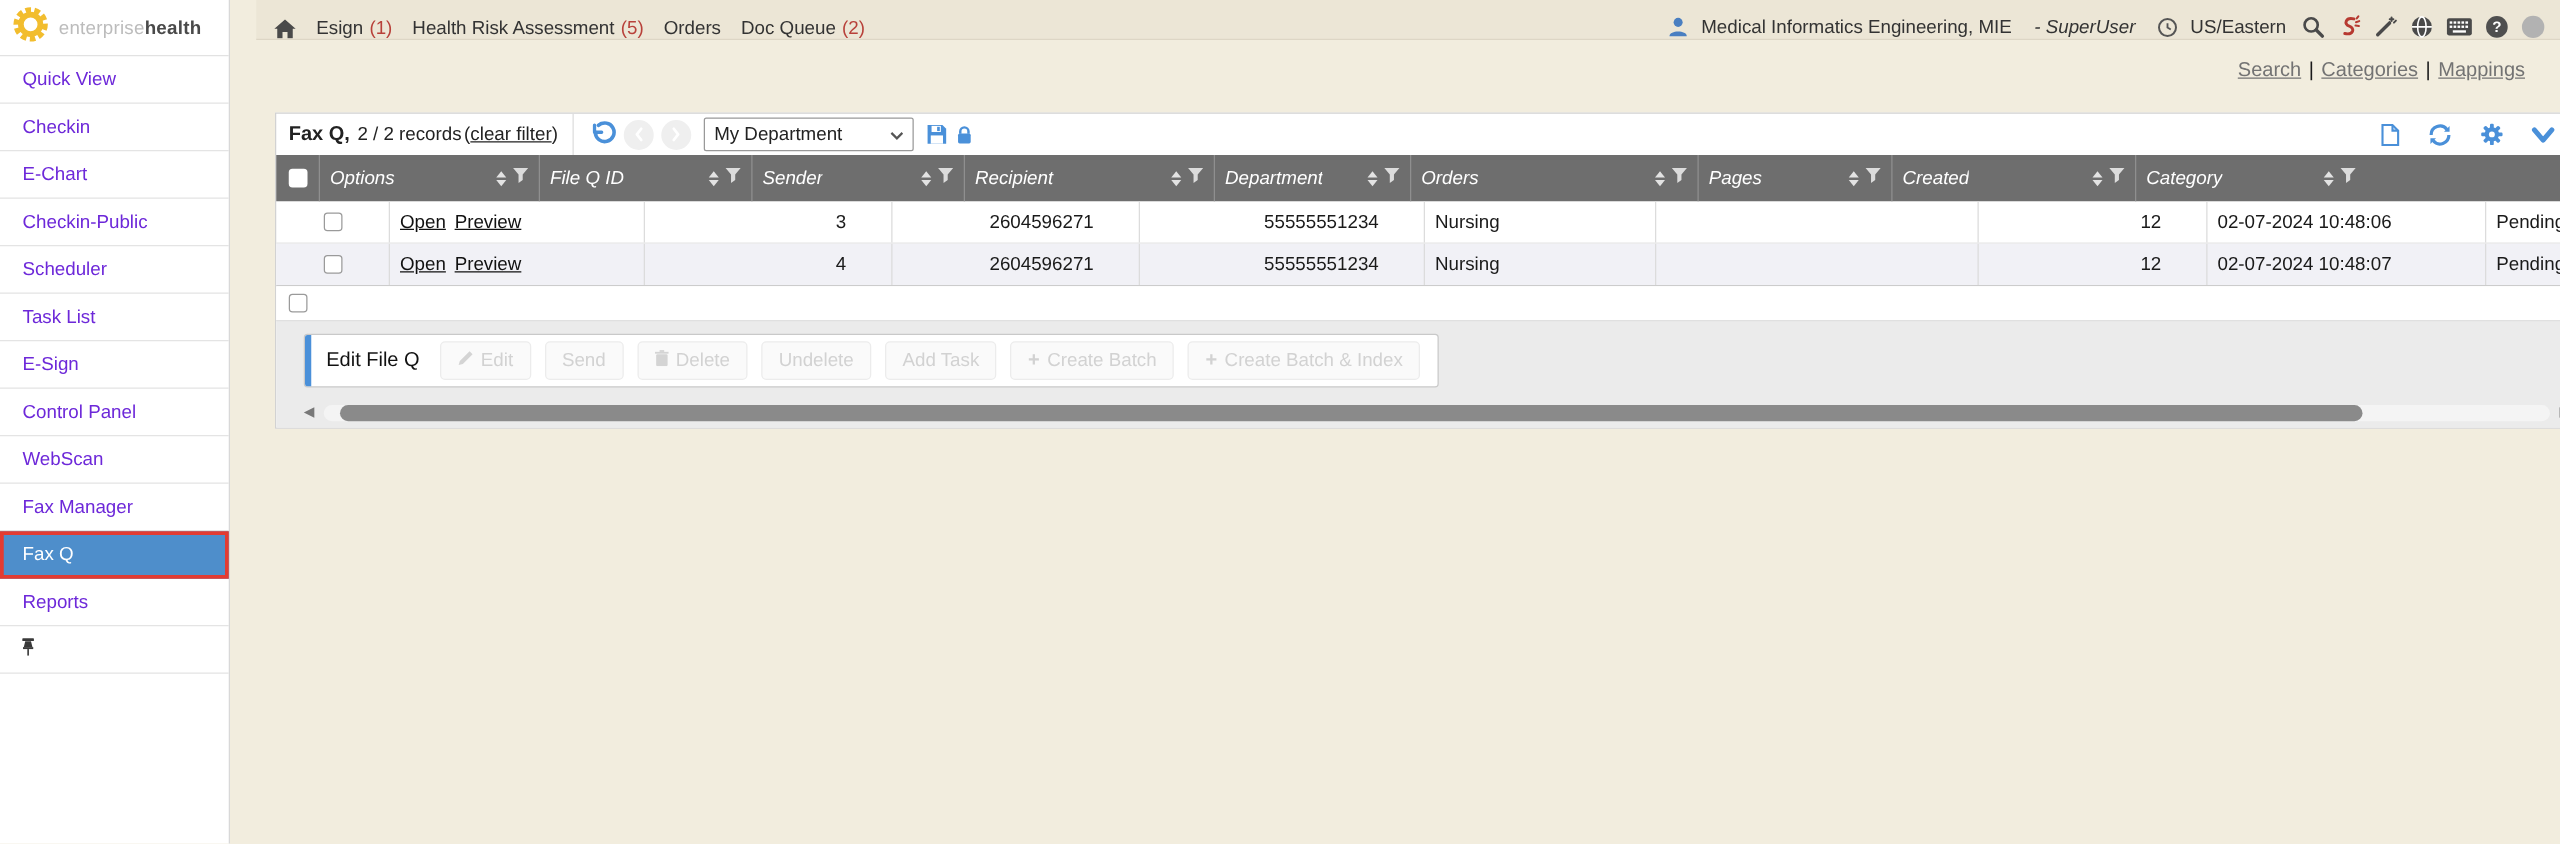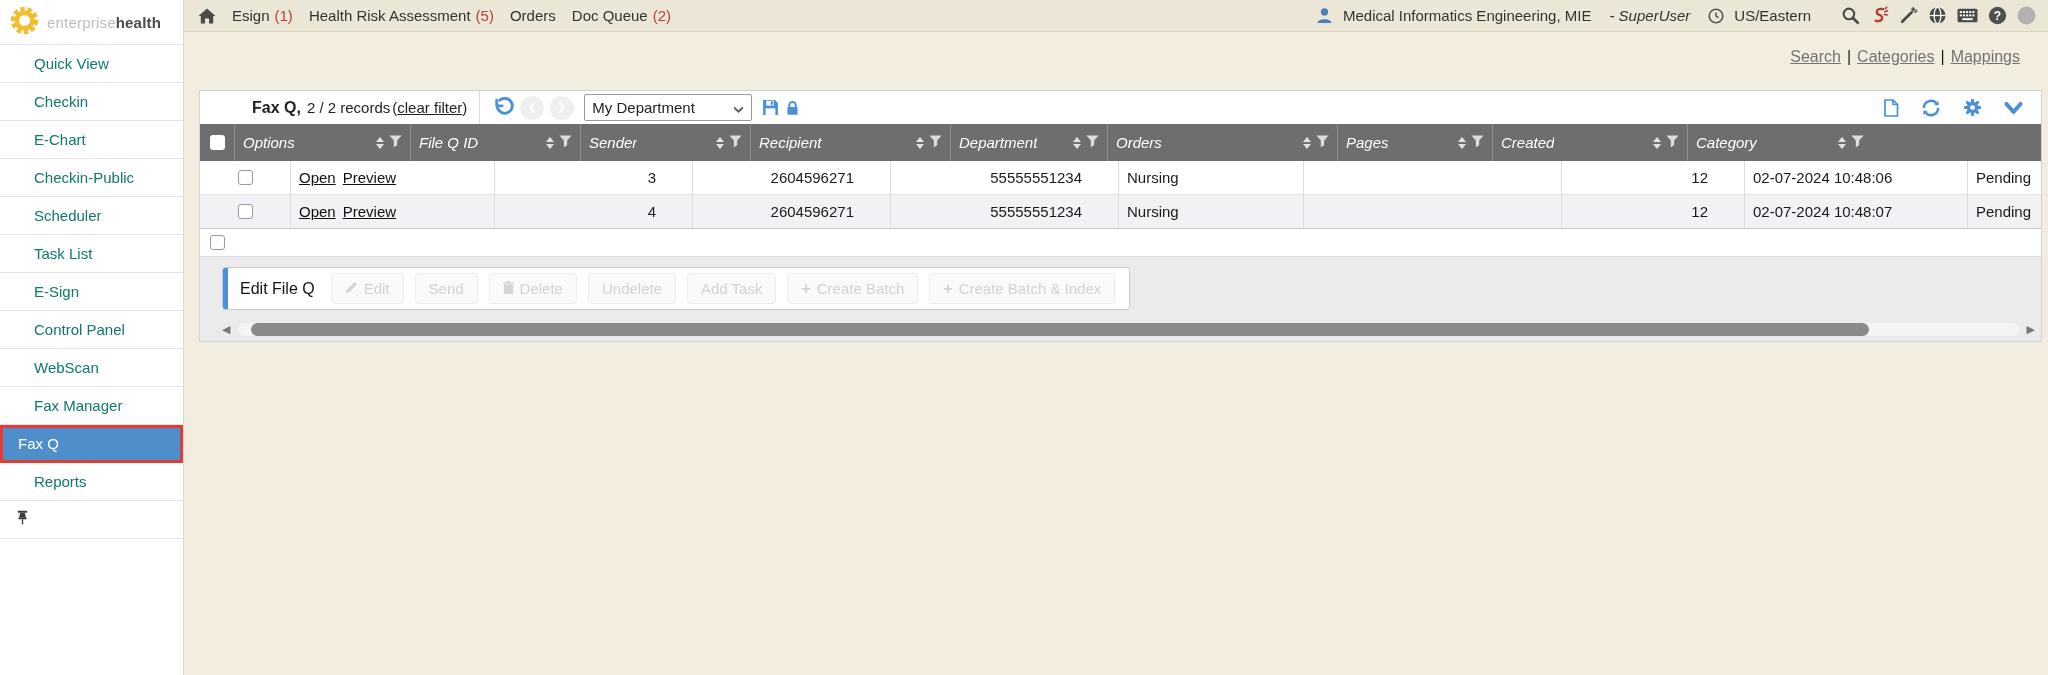--- a/index.html
+++ b/index.html
@@ -2,55 +2,55 @@
 <html style="--accent: #4a90d9; --active-blue: #4e8ecb; --active-red: #e23b32; --header-gray: #6e6e6e; --count-red: #b8413a; --row-alt: #f1f1f6;"><head>
 <meta charset="utf-8">
 <style>
   html,body{margin:0;padding:0;}
   body{
     width:2048px;height:675px;overflow:hidden;
     font-family:"Liberation Sans", sans-serif;
     background:#f2edde;color:#222;
     -webkit-font-smoothing:antialiased;
   }
-  .app{display:flex;width:2048px;height:675px;}
+  .app{display:flex;width:2048px;height:675px;gap:21px;}
 
   
   .sidebar{width:183px;flex:none;background:#fff;border-right:1px solid #d8d8d8;}
   .logo{height:45px;display:flex;align-items:center;gap:6px;padding-left:8px;border-bottom:1px solid #e2e2e2;box-sizing:border-box;}
   .logo-text{font-size:15px;color:#bcbcbc;letter-spacing:.2px;white-space:nowrap;}
   .logo-text b{color:#4a4a4a;}
-  .menu-item{height:38px;line-height:37px;padding-left:34px;font-size:15px;color:#0f766e;
+  .menu-item{height:38px;line-height:37px;padding-left:18px;font-size:15px;color:#6d28d9;
     border-bottom:1px solid #e4e4e4;cursor:pointer;box-sizing:border-box;white-space:nowrap;}
   .menu-item.active{background:var(--active-blue,#4e8ecb);color:#fff;
     border:3px solid var(--active-red,#e23b32);line-height:31px;padding-left:15px;}
   .pin-row{height:38px;display:flex;align-items:center;padding-left:16px;border-bottom:1px solid #e4e4e4;box-sizing:border-box;}
 
   
   .main{flex:1;display:flex;flex-direction:column;min-width:0;}
   .topbar{height:31px;flex:none;background:#ece6d6;border-bottom:1px solid #ddd6c5;
-    display:flex;align-items:center;gap:16px;padding:0 12px 0 14px;font-size:15px;color:#333;}
+    display:flex;align-items:flex-end;gap:16px;padding:0 12px 0 14px;font-size:15px;color:#333;}
   .nav-item{display:flex;align-items:center;gap:5px;cursor:pointer;white-space:nowrap;}
   .count{color:var(--count-red,#b8413a);}
   .count:empty{display:none;}
   .topbar-right{margin-left:auto;display:flex;align-items:center;gap:10px;white-space:nowrap;}
   .role{font-style:italic;margin-left:8px;}
-  .tz{margin-right:20px;}
+  .tz{margin-right:2px;}
   .tb-ico{display:flex;align-items:center;cursor:pointer;}
 
   .content{flex:1;position:relative;background:#f2edde;}
   .quicklinks{position:absolute;top:16px;right:28px;font-size:16px;color:#1a1a1a;}
   .quicklinks a{color:#737373;text-decoration:underline;cursor:pointer;}
   .quicklinks .sep{margin:0 6px;}
 
   
   .panel{position:absolute;left:15px;top:58px;width:1843px;box-sizing:border-box;
     background:#fff;border:1px solid #d2d2d2;}
   .toolbar{height:33px;display:flex;align-items:center;padding:0 10px;font-size:15px;color:#222;}
-  .tb-title{font-weight:bold;font-size:16px;margin-right:6px;margin-left:42px;}
+  .tb-title{font-weight:bold;font-size:16px;margin-right:6px;}
   .tb-records{margin-right:2px;}
   .clear-filter{color:#222;text-decoration:underline;cursor:pointer;}
   .tb-sep{width:1px;align-self:stretch;background:#ddd;margin:0 12px;}
   .icon-btn{display:flex;align-items:center;cursor:pointer;}
   .pager{width:24px;height:24px;border-radius:50%;background:#efefef;display:flex;align-items:center;justify-content:center;margin-left:6px;}
   .select{height:25px;border:1px solid #999;background:#fff;border-radius:2px;margin-left:10px;
     width:152px;display:flex;align-items:center;justify-content:space-between;padding:0 7px;font-size:15px;cursor:pointer;}
   .tb-save{margin-left:10px;}
   .tb-right{margin-left:auto;display:flex;align-items:center;gap:22px;padding-right:8px;}
 

